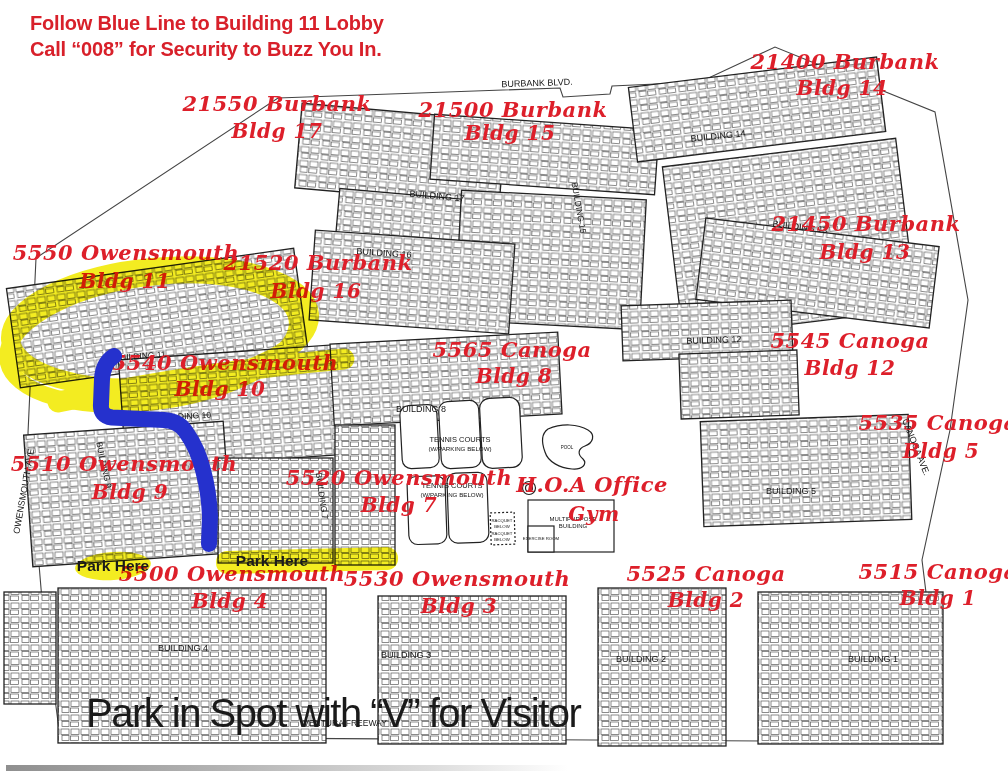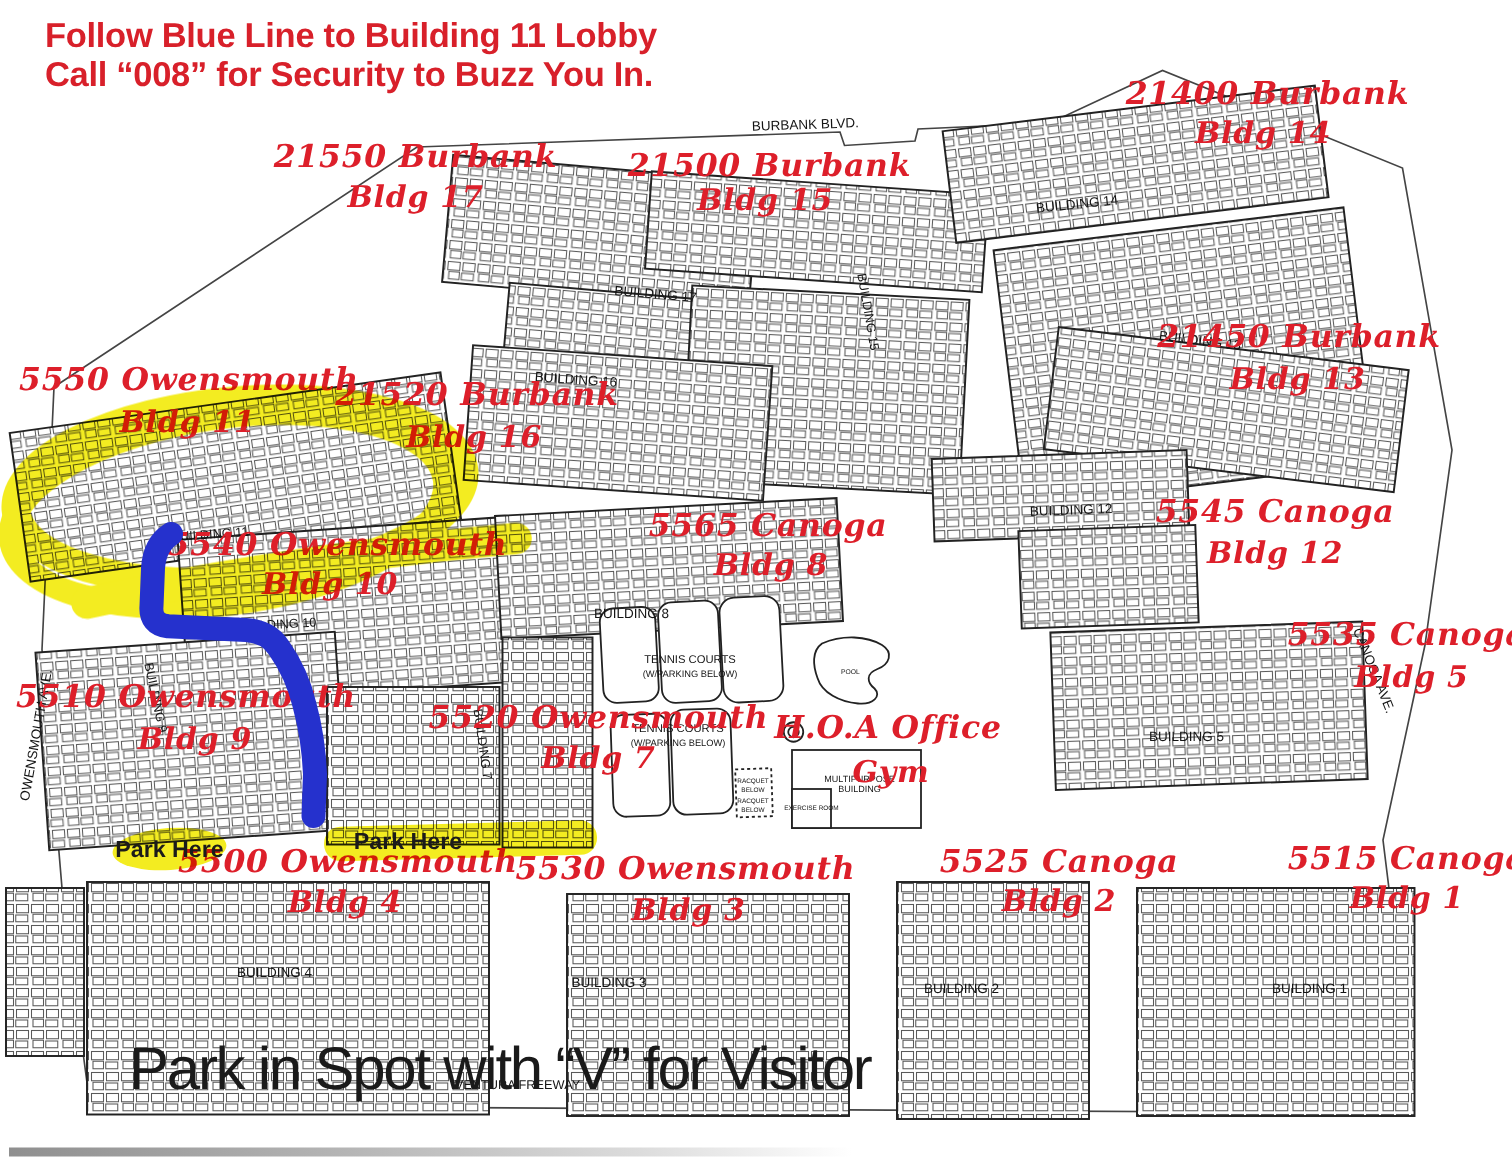--- a/index.html
+++ b/index.html
@@ -5,21 +5,21 @@
   html,body{margin:0;padding:0;background:#fff;}
   #stage{position:relative;width:1008px;height:778px;background:#fff;overflow:hidden;
          font-family:"Liberation Sans",sans-serif;}
   #mapsvg{position:absolute;left:0;top:0;}
   .maptext{font-family:"Liberation Sans",sans-serif;fill:#141414;}
   .script{font-family:"DejaVu Serif",serif;font-style:italic;font-weight:bold;fill:#dd1f2a;letter-spacing:.5px;}
   .bld{fill:url(#units);stroke:#222;stroke-width:1.3;}
   .court{fill:#fff;stroke:#222;stroke-width:1.2;}
   .yellow-ink{mix-blend-mode:multiply;opacity:.95;}
   #instructions{position:absolute;left:30px;top:10px;color:#d8202a;
-      font-weight:bold;font-size:23px;line-height:26px;letter-spacing:-.2px;}
+      font-weight:bold;font-size:20px;line-height:26px;letter-spacing:-.2px;}
   #bottom-note{position:absolute;left:86px;top:691px;color:#1a1a1a;font-size:40px;
       font-weight:400;letter-spacing:-1.5px;white-space:nowrap;}
   #gray-bar{position:absolute;left:6px;top:765px;width:562px;height:6px;
       background:linear-gradient(to right,#8f8f8f,#b5b5b5 40%,#dcdcdc 75%,rgba(255,255,255,0));}
 </style>
 </head>
 <body>
 
 <div id="stage">
 

